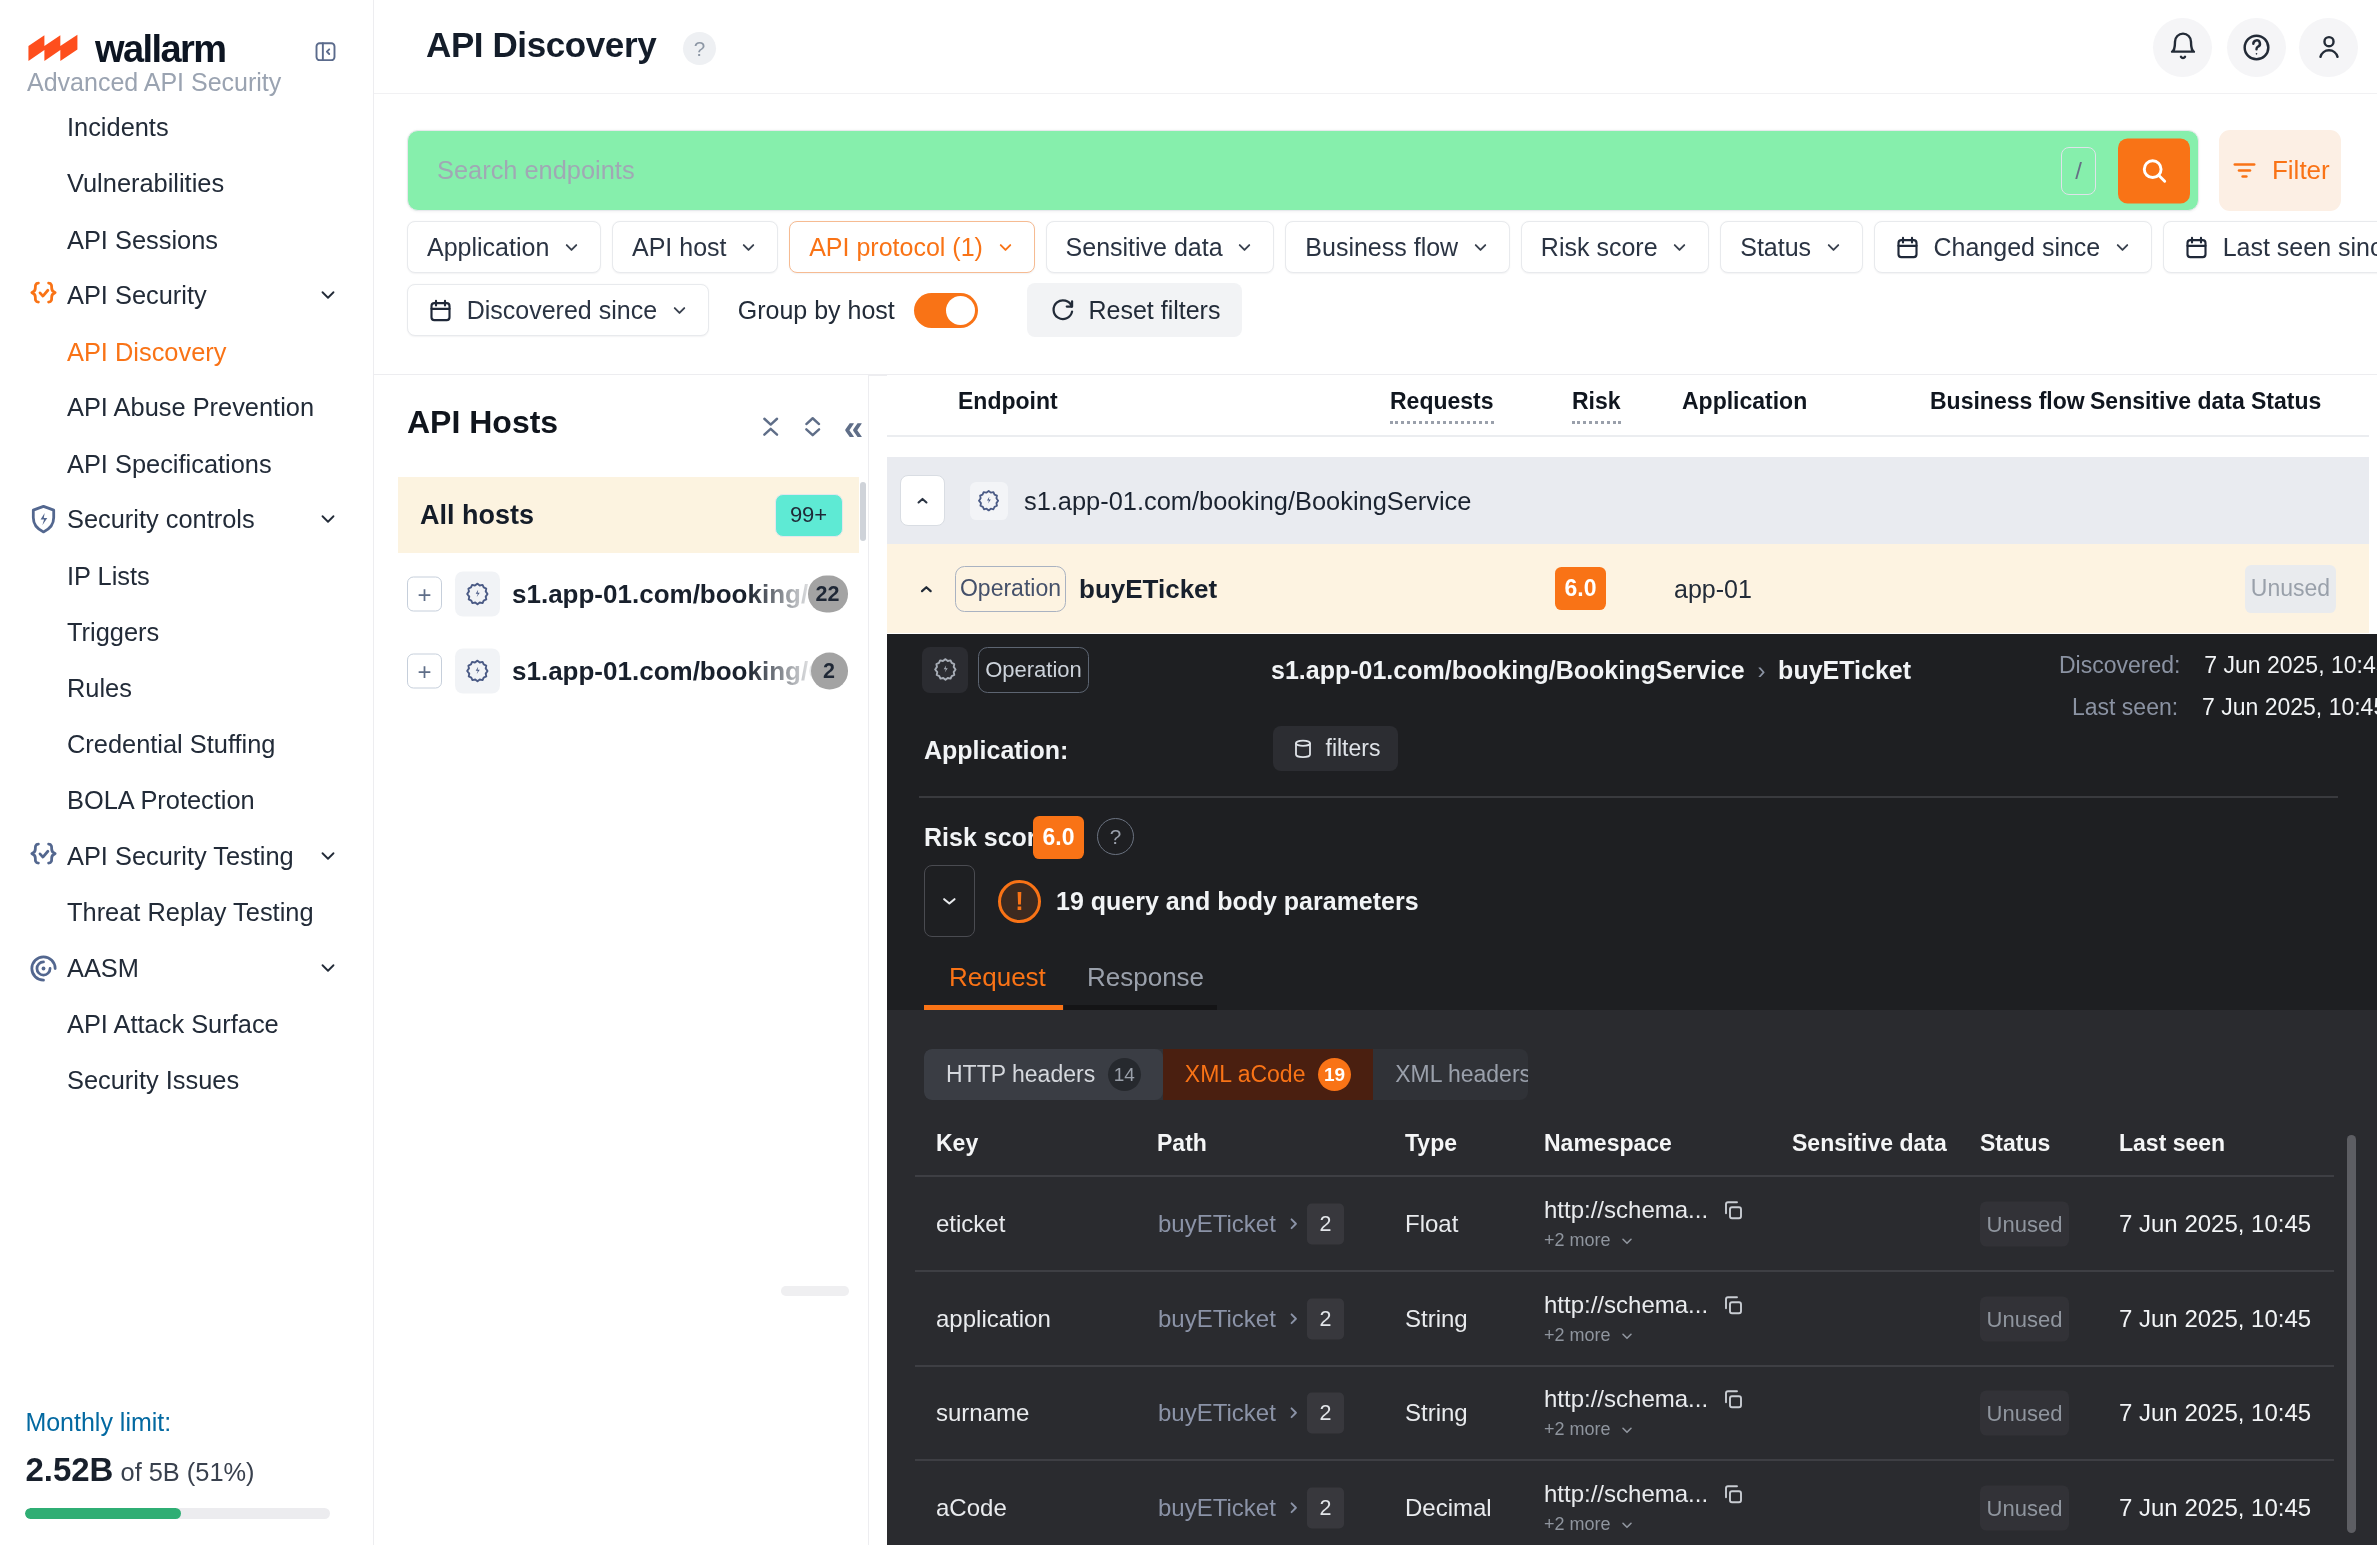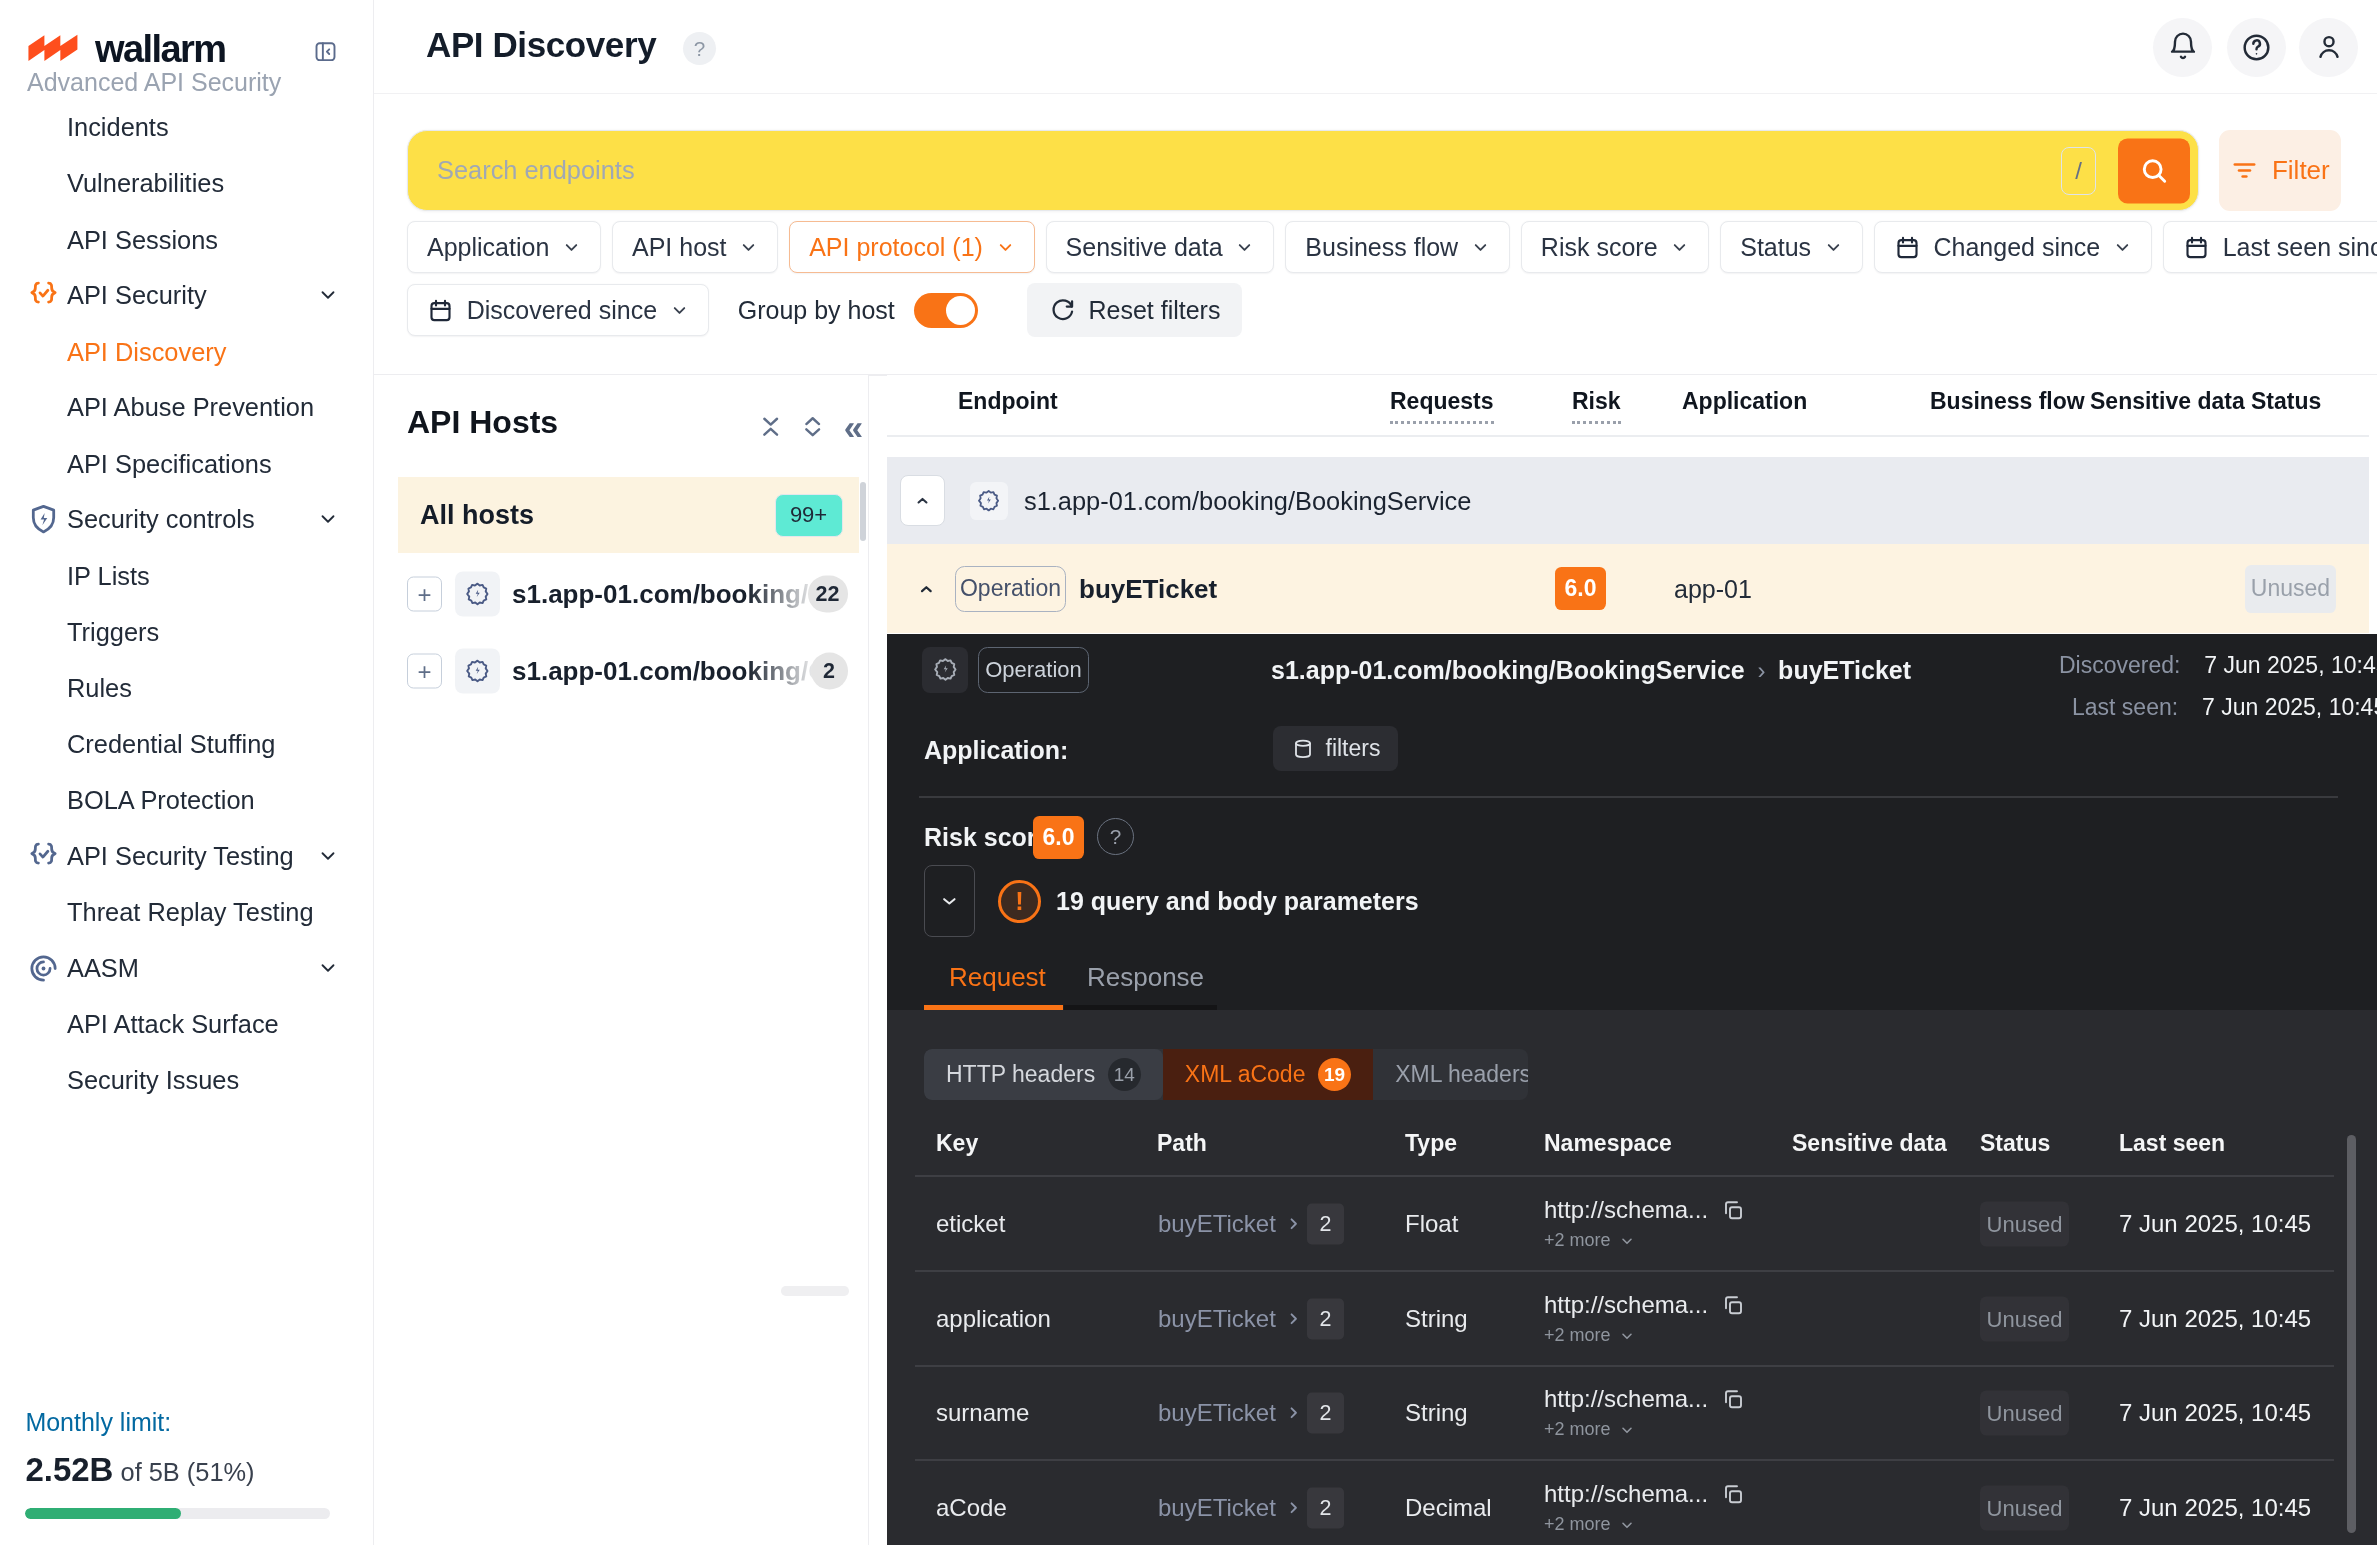--- a/index.html
+++ b/index.html
@@ -44,21 +44,21 @@
   .page-title { position: absolute; left: 52px; top: 25.4px; font-size: 35px; font-weight: 700;
                 letter-spacing: -0.4px; color: #141d2a; }
   .title-help { position: absolute; left: 309px; top: 32px; width: 33px; height: 33px; border-radius: 50%;
                 background: #eef0f3; color: #8d97a5; font-size: 20.7px; }
   .tb-btn { position: absolute; top: 17.5px; width: 59px; height: 59px; border-radius: 50%;
             background: #f5f5f7; color: #232b37; cursor: pointer; }
 
   
   #toolbar { position: absolute; left: 374px; top: 95px; width: 2004px; height: 278px; background: #fff; }
   .search-box { position: absolute; left: 33px; top: 35px; width: 1792px; height: 81px;
-                border: 1.6px solid #e7e9ec; border-radius: 20px; background: #fde047;
+                border: 1.6px solid #e7e9ec; border-radius: 11px; background: #86efac;
                 box-shadow: 0 0.8px 2.4px rgba(16,24,40,.05); }
   .search-box input { position: absolute; left: 29px; top: 0; height: 100%; width: 1606px;
                       border: none; outline: none; font-size: 25.4px; color: #222b38; background: transparent;
                       font-family: "Liberation Sans", sans-serif; }
   .search-box input::placeholder { color: #a0a8b4; }
   .kbd-slash { position: absolute; right: 102px; top: 50%; transform: translateY(-50%);
                width: 35px; height: 48px; border: 1.6px solid #dfe3ea; border-radius: 8px;
                color: #667085; font-size: 24px; }
   .search-btn { position: absolute; right: 8px; top: 50%; transform: translateY(-50%);
                 width: 72px; height: 65px; border-radius: 9.5px; background: #f97316; color: #fff; cursor: pointer; }
@@ -100,21 +100,21 @@
   .host-row .plus { position: absolute; left: 33px; top: 50%; transform: translateY(-50%);
                     width: 35px; height: 35px; border: 1.6px solid #c6cfdb; border-radius: 6.4px;
                     color: #5f6e88; font-size: 24px; }
   .host-row .gearchip { position: absolute; left: 81px; top: 50%; transform: translateY(-50%);
                         width: 45px; height: 45px; border-radius: 8px; background: #f1f3f6; color: #4a5a85; }
   .host-row .hname { position: absolute; left: 138px; top: 50%; transform: translateY(-50%);
                      width: 307px; overflow: hidden; white-space: nowrap; font-size: 26px; font-weight: 700; color: #18202c; }
   .host-row .hname::after { content: ""; position: absolute; right: 0; top: 0; bottom: 0; width: 72px;
                             background: linear-gradient(90deg, rgba(255,255,255,0), #fff); }
   .host-row .hcount { position: absolute; right: 11px; top: 50%; transform: translateY(-50%);
-                      min-width: 37px; height: 37px; padding: 0 8px; border-radius: 18.3px; background: #e5e5e5;
+                      min-width: 37px; height: 37px; padding: 0 8px; border-radius: 18.3px; background: #a3a3a3;
                       display: flex; align-items: center; justify-content: center;
                       font-size: 21.5px; font-weight: 600; color: #1f2836; }
   .hp-hscroll { position: absolute; left: 407px; top: 911px; width: 68px; height: 9.5px; border-radius: 4.8px; background: #efeff1; }
 
   
   #etable { position: absolute; left: 887px; top: 375px; width: 1491px; height: 1170px; background: #fff; }
   .ehead { position: absolute; top: 12.7px; font-size: 23px; font-weight: 700; color: #10161f; white-space: nowrap; }
   .ehead.sortable { border-bottom: 3.2px dotted #9aa0ab; padding-bottom: 6.4px; cursor: pointer; }
   .ehead-divider { position: absolute; left: 0; right: 9.5px; top: 60px; height: 1.6px; background: #ebedf0; }
 

